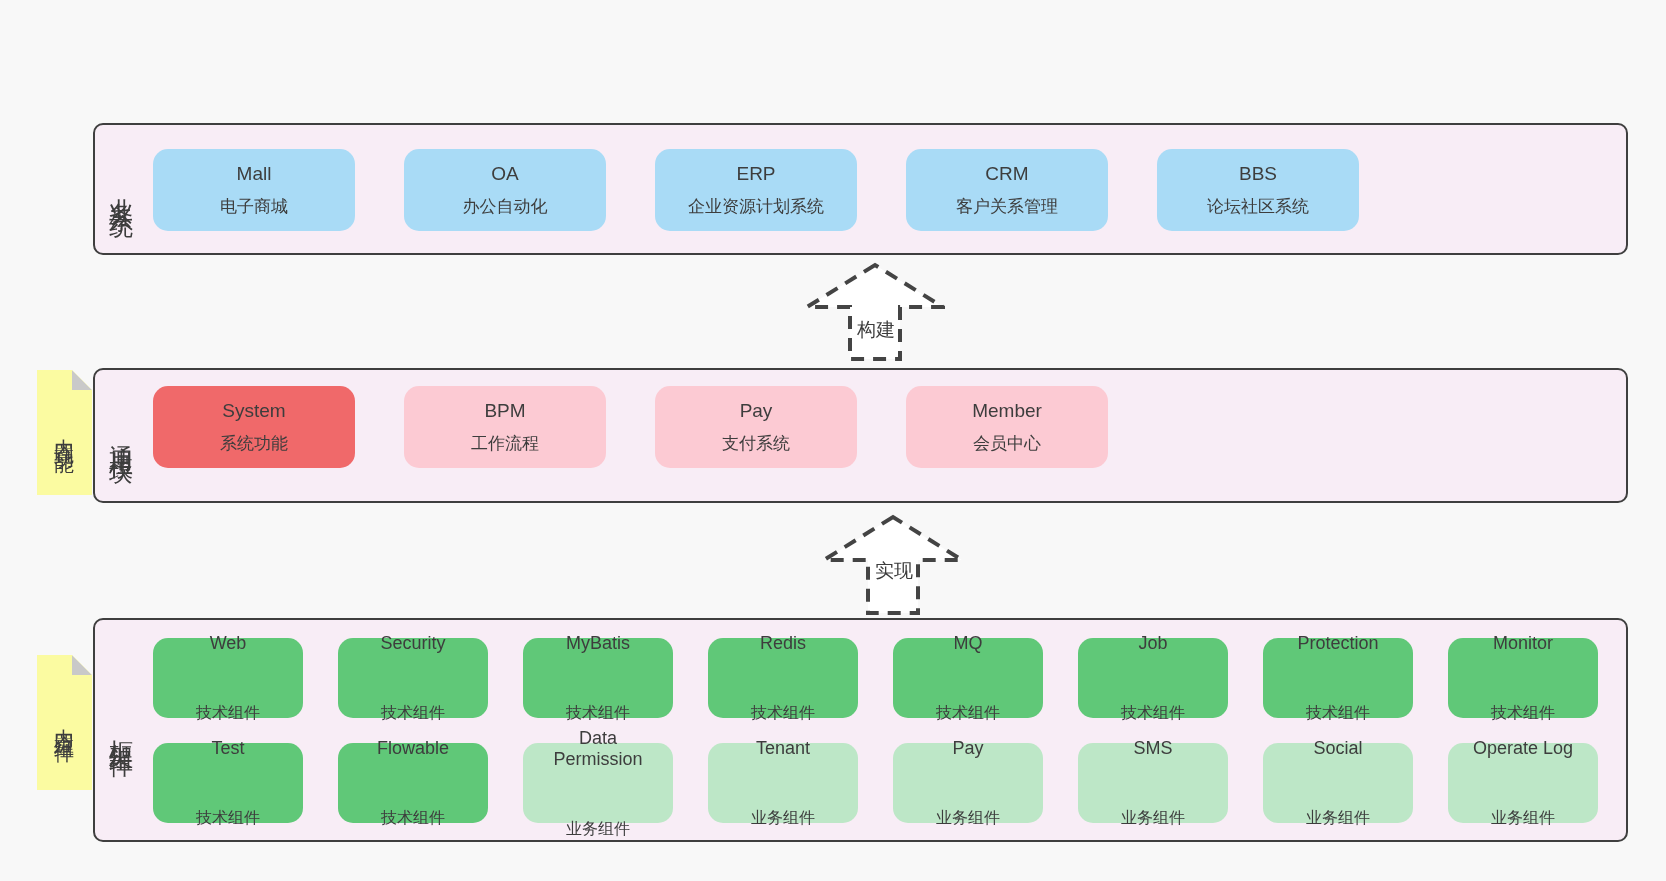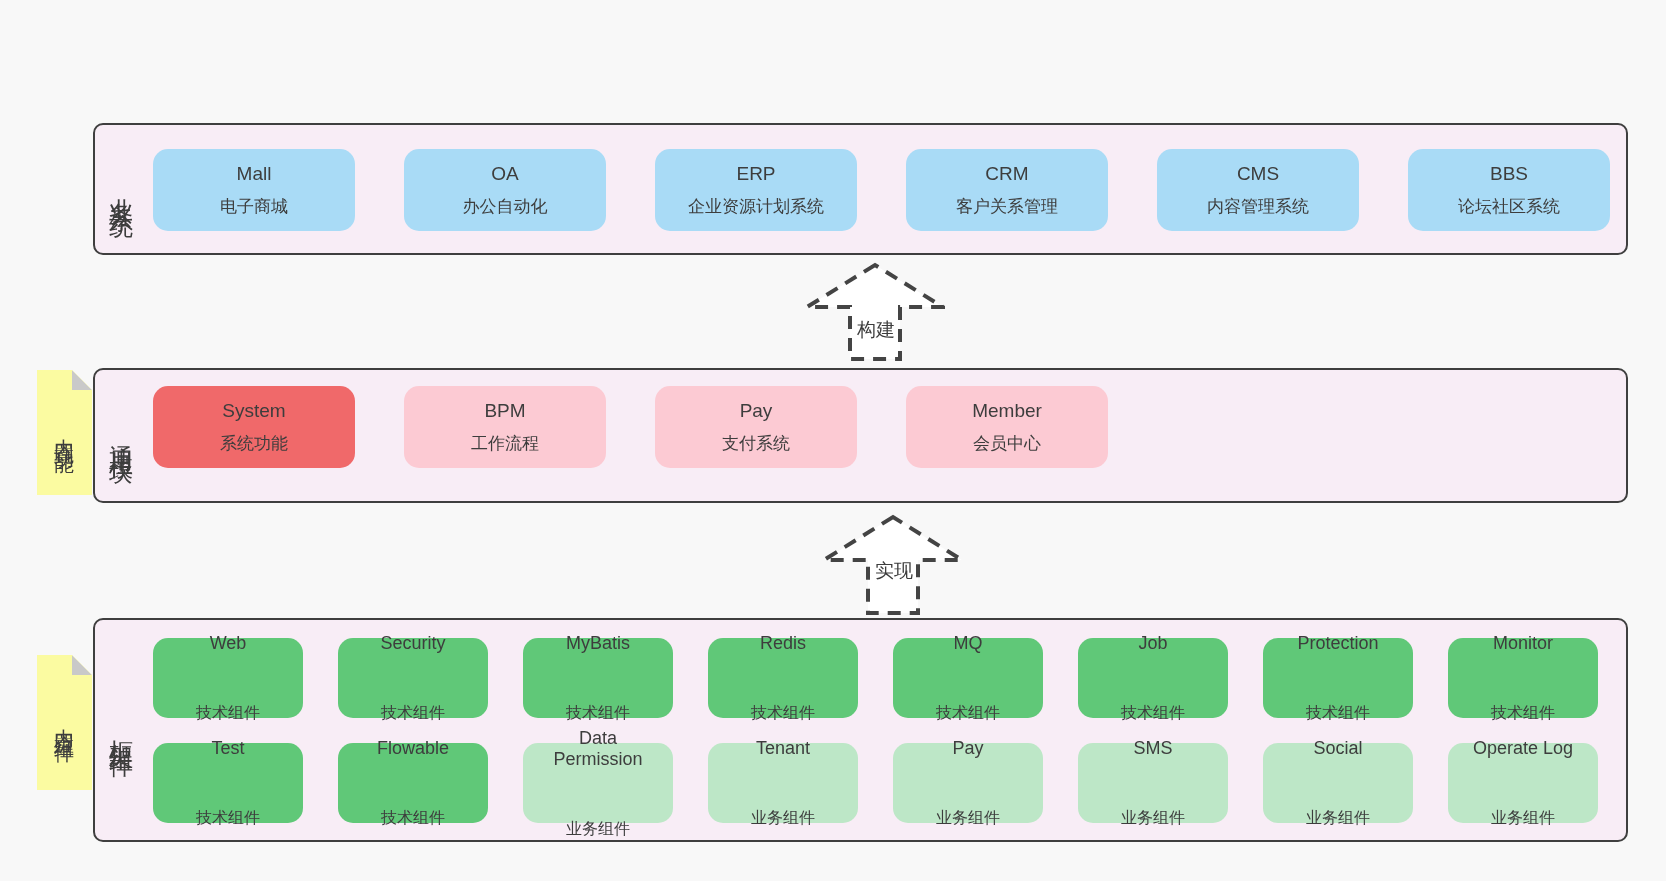--- a/index.html
+++ b/index.html
@@ -111,24 +111,20 @@
       </div>
       <div class="box big blue">
         <span class="en">ERP</span>
         <span class="zh">企业资源计划系统</span>
       </div>
       <div class="box big blue">
         <span class="en">CRM</span>
         <span class="zh">客户关系管理</span>
       </div>
       <div class="box big blue">
-        <span class="en">CMS</span>
-        <span class="zh">内容管理系统</span>
-      </div>
-      <div class="box big blue">
         <span class="en">BBS</span>
         <span class="zh">论坛社区系统</span>
       </div>
     </div>
   </div>
 
   <svg class="arrow-svg" id="arrow-build-svg" width="140" height="100" viewBox="0 0 140 100">
     <path d="M70 3 L2 45 L45 45 L45 97 L95 97 L95 45 L138 45 Z"></path>
   </svg>
   <div class="arrow-label" id="arrow-build-label">构建</div>

